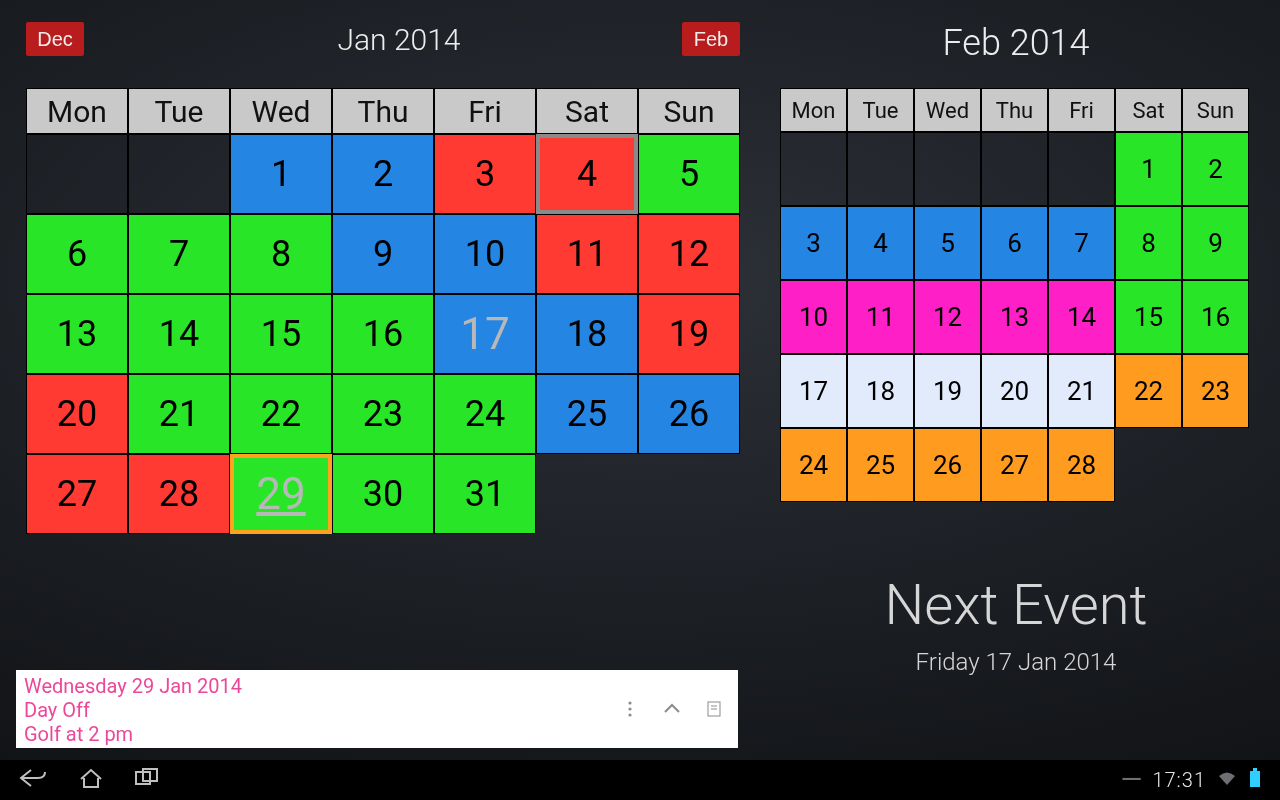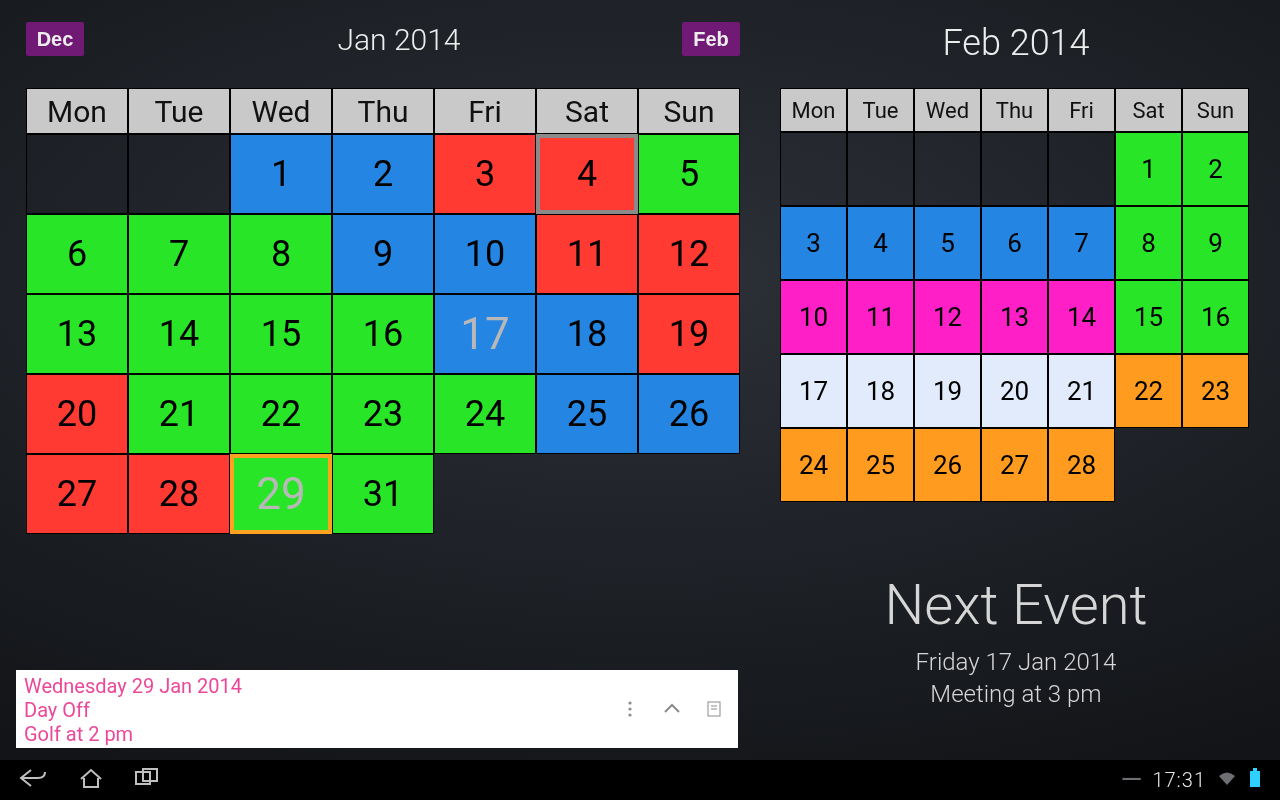--- a/index.html
+++ b/index.html
@@ -5,22 +5,22 @@
   html,body{margin:0;padding:0;width:1280px;height:800px;overflow:hidden;
     font-family:Roboto,"Helvetica Neue",Arial,sans-serif;color:#e8e8e8;
     background:radial-gradient(ellipse 120% 90% at 50% 35%,#2d3138 0%,#1c1f24 45%,#0b0c0e 100%);}
   *{box-sizing:border-box;}
 
   .stage{position:relative;width:1280px;height:800px;}
 
   
   .top-header{position:absolute;top:22px;left:26px;width:714px;height:40px;}
   .nav-btn{display:inline-flex;align-items:center;justify-content:center;
-    background:#701a75;color:#eee;font-size:20px;width:58px;height:34px;
-    border:none;border-radius:2px;font-weight:700;}
+    background:#b91c1c;color:#eee;font-size:20px;width:58px;height:34px;
+    border:none;border-radius:2px;font-weight:400;}
   .month-title-1{position:absolute;left:0;right:0;top:0;text-align:center;
     font-size:30px;font-weight:300;color:#ededed;padding-left:32px;}
   .prev-btn{position:absolute;left:0;top:0;}
   .next-btn{position:absolute;right:0;top:0;margin-left:20px;}
   .month-title-2{position:absolute;top:22px;left:780px;width:472px;text-align:center;
     font-size:36px;font-weight:300;color:#ededed;}
 
   
   .cal-main{position:absolute;top:88px;left:26px;width:714px;}
   .cal-main .dow,.cal-main .cell{width:102px;height:46px;display:flex;align-items:center;
@@ -30,21 +30,21 @@
   .cal-main .bodyrow .cell{height:80px;font-size:36px;font-weight:400;color:#000;
     border:1px solid #000;}
   .cal-main .blank{background:transparent;border-color:transparent;}
   .c-green{background:#28e528;}
   .c-blue{background:#2585e2;}
   .c-red{background:#ff3a33;}
   .c-pink{background:#ff1fc6;}
   .c-pale{background:#e2ebfb;}
   .c-orange{background:#ff9c1f;}
   .sel-grey{outline:4px solid #8a8a8a;outline-offset:-4px;}
-  .sel-orange{outline:4px solid #ffa21f;outline-offset:-4px;}
+  .sel-orange{outline:4px solid #ffa21f;outline-offset:-4px;text-decoration:underline;}
   .today{color:#b8b8b8!important;font-weight:600;font-size:44px!important;}
 
   
   .cal-sec{position:absolute;top:88px;left:780px;width:472px;}
   .cal-sec .dow,.cal-sec .cell{width:67px;height:44px;display:flex;align-items:center;
     justify-content:center;}
   .cal-sec .row{display:flex;}
   .cal-sec .dow{background:#c9c9c9;color:#111;border:1px solid #000;font-size:22px;}
   .cal-sec .bodyrow .cell{height:74px;color:#000;border:1px solid #000;font-size:26px;}
   .cal-sec .blank{background:transparent;border-color:transparent;}
@@ -126,20 +126,21 @@
           <div class="cell c-green">22</div>
           <div class="cell c-green">23</div>
           <div class="cell c-green">24</div>
           <div class="cell c-blue">25</div>
           <div class="cell c-blue">26</div>
         </div>
         <div class="row bodyrow">
           <div class="cell c-red">27</div>
           <div class="cell c-red">28</div>
           <div class="cell c-green sel-orange today">29</div>
+          <div class="cell c-green">30</div>
           <div class="cell c-green">31</div>
         </div>
       </div>
 </div>
 
 <div class="cal-sec">
   <div class="row" id="sec-dow">
         <div class="dow">Mon</div>
         <div class="dow">Tue</div>
         <div class="dow">Wed</div>
@@ -191,21 +192,20 @@
           <div class="cell c-orange">26</div>
           <div class="cell c-orange">27</div>
           <div class="cell c-orange">28</div>
         </div>
       </div>
 </div>
 
 <div class="next-event">
   <h1>Next Event</h1>
   <div class="line">Friday 17 Jan 2014</div>
-  <div class="line">Meeting at 3 pm</div>
 </div>
 
 <div class="detail">
   <div class="txt">
     <div>Wednesday 29 Jan 2014</div>
     <div>Day Off</div>
     <div>Golf at 2 pm</div>
   </div>
   <div class="actions">
     <span class="icon">

